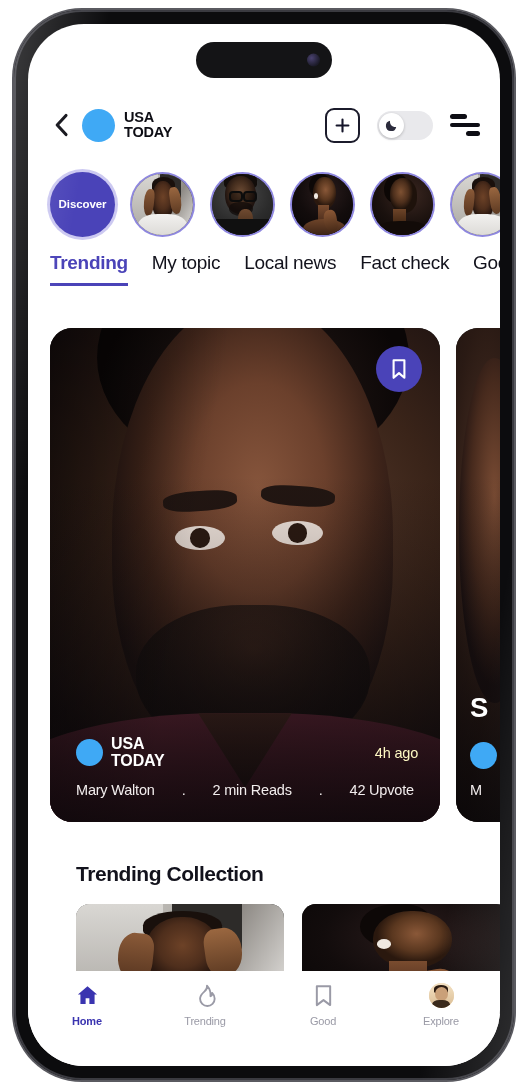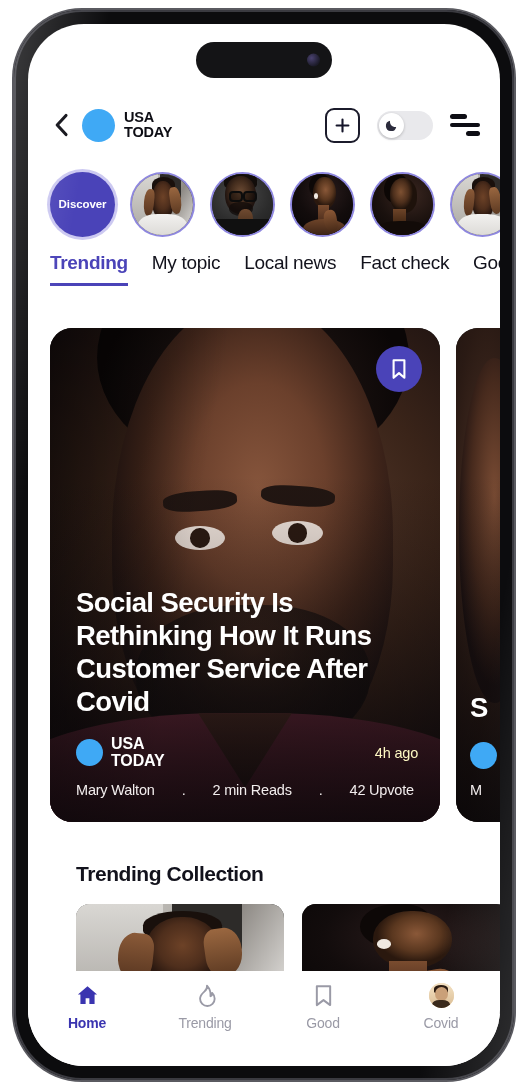--- a/index.html
+++ b/index.html
@@ -130,21 +130,21 @@
     display:flex;gap:18px;padding-left:48px;box-sizing:border-box;overflow:hidden;
   }
   .collection-card{width:208px;height:110px;border-radius:14px;overflow:hidden;flex:none;position:relative;cursor:pointer;background:#1a1a1a;}
 
   
   #bottom-nav{
     position:absolute;left:0;bottom:0;width:472px;height:95px;background:#fff;z-index:20;
     display:flex;align-items:flex-start;padding-top:12px;box-sizing:border-box;
   }
   .nav-item{flex:1;display:flex;flex-direction:column;align-items:center;gap:7px;cursor:pointer;}
-  .nav-label{font-size:14px;color:#9a9aa6;letter-spacing:-0.2px;}
+  .nav-label{font-size:11px;color:#9a9aa6;letter-spacing:-0.2px;}
   .nav-item.active .nav-label{color:#3a34b0;font-weight:bold;}
   .nav-icon{height:25px;display:flex;align-items:center;justify-content:center;}
   #nav-avatar{width:25px;height:25px;border-radius:50%;overflow:hidden;background:#f0dcbe;position:relative;}
 
   
   .ph{position:absolute;inset:0;overflow:hidden;}
   .ph>span{position:absolute;display:block;}
 
   
   .ph-hero{background:radial-gradient(120% 95% at 58% 40%,#5a3d2e 0%,#3a2419 34%,#1a1010 62%,#0a0709 100%);}
@@ -368,21 +368,20 @@
         </div>
         <div class="hero-overlay"></div>
 
         <div id="bookmark-button">
           <svg width="18" height="22" viewBox="0 0 18 22" fill="none">
             <path d="M3.6 2.2h10.8v17.6L9 15.1l-5.4 4.7z" stroke="#ffffff" stroke-width="2.1" stroke-linejoin="round"></path>
           </svg>
         </div>
 
         <div class="hero-text">
-          <div id="hero-headline">Social Security Is Rethinking How It Runs Customer Service After Covid</div>
           <div class="hero-source-row">
             <div class="hero-source">
               <span class="src-mark"></span>
               <span class="src-name">USA
 TODAY</span>
             </div>
             <span class="hero-time">4h ago</span>
           </div>
           <div class="hero-meta">
             <span>Mary Walton</span>
@@ -465,19 +464,19 @@
       <div class="nav-item">
         <span class="nav-icon">
           <span id="nav-avatar">
             <span class="ph ph-avatar">
                 <span class="hair"></span>
                 <span class="head"></span>
                 <span class="body"></span>
               </span>
           </span>
         </span>
-        <span class="nav-label">Covid</span>
+        <span class="nav-label">Explore</span>
       </div>
     </div>
 
   </div>
   <div id="phone-sheen"></div>
 </div>
 
 </body></html>

